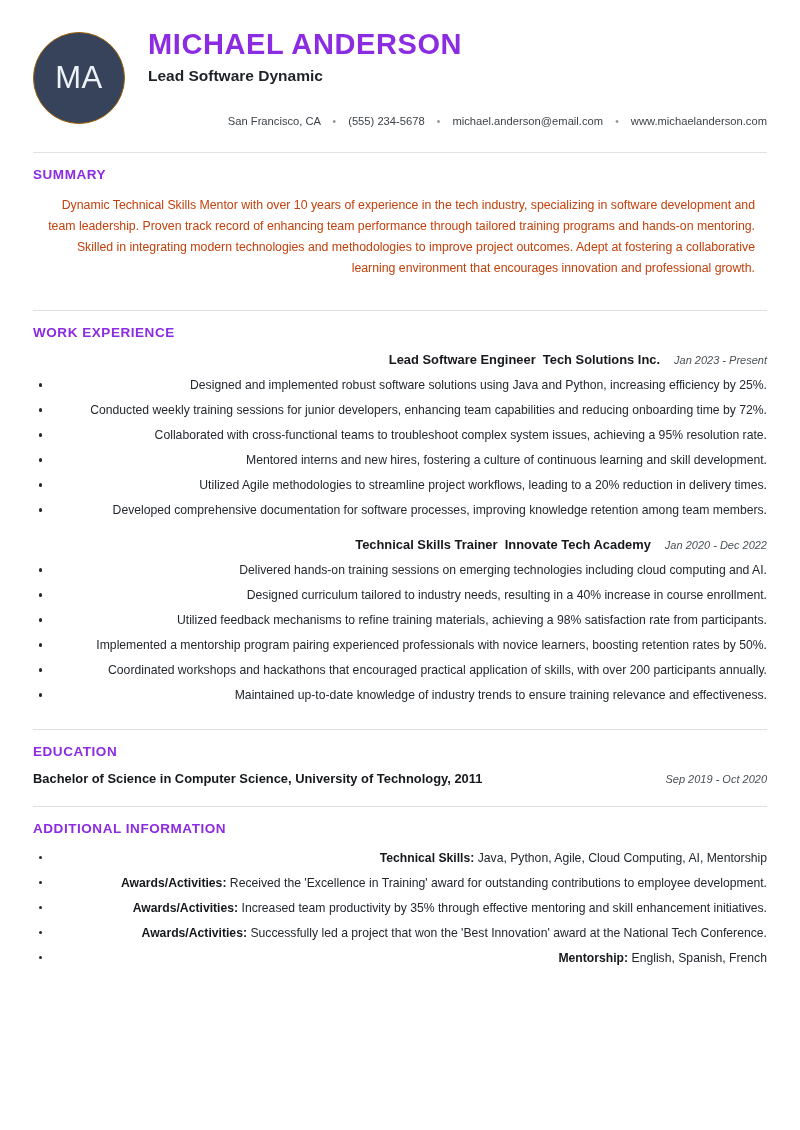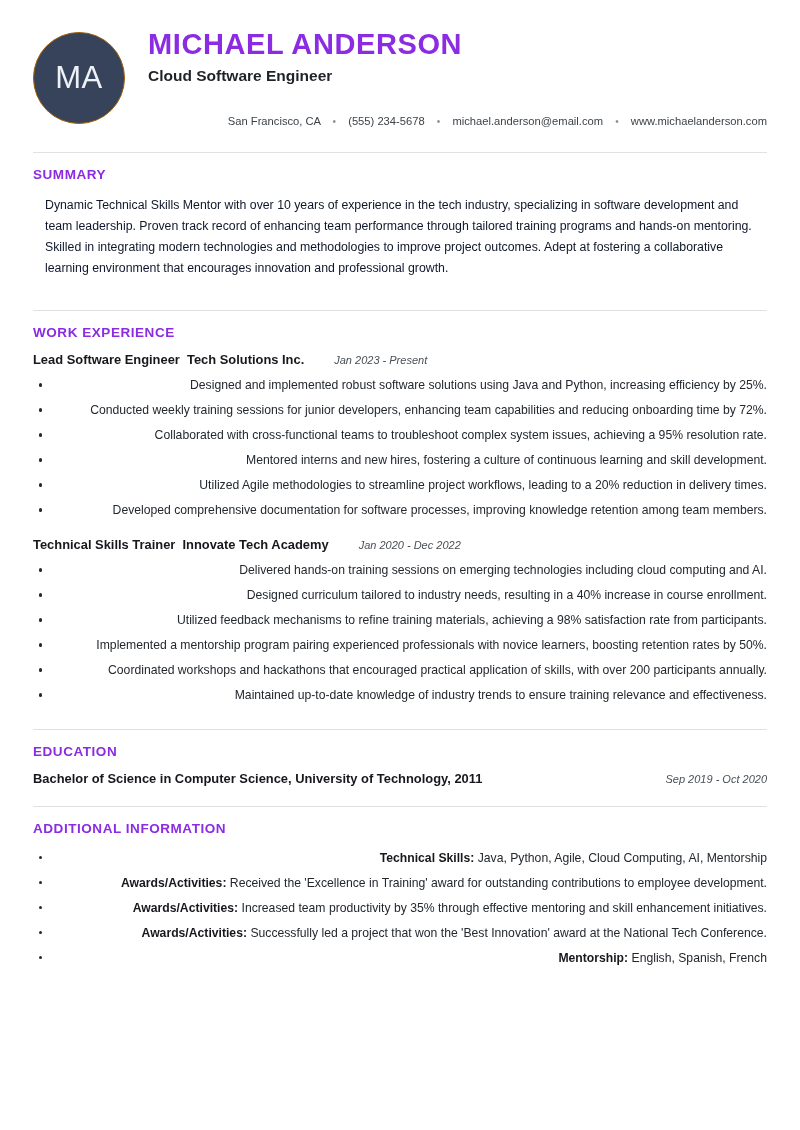--- a/index.html
+++ b/index.html
@@ -95,34 +95,33 @@
     font-weight: bold;
     letter-spacing: 0.55px;
     margin: 0 0 10px 0;
     line-height: 1.2;
   }
   .section-body { padding-bottom: 10px; }
 
   .summary-text {
     font-size: 12.3px;
     line-height: 1.72;
-    color: #0f172a;
+    color: #c2410c;
     margin: 12px;
-    text-align: left;
+    text-align: right;
   }
 
   
   .job { margin-bottom: 2px; }
   .job + .job { margin-top: 16px; }
   .job-head {
     display: flex;
     align-items: baseline;
-    justify-content: flex-start;
+    justify-content: flex-end;
     margin-bottom: 6px;
-    gap: 16px;
   }
   .job-role {
     font-size: 12.9px;
     font-weight: bold;
     color: #16181c;
     line-height: 1.35;
     white-space: pre;
   }
   .job-date {
     font-size: 11px;
@@ -188,21 +187,21 @@
 <body>
 
 <div class="page">
 
   <div class="header">
     <div class="avatar">
       <span>MA</span>
     </div>
     <div class="header-text">
       <h1 class="name">MICHAEL ANDERSON</h1>
-      <div class="job-title">Cloud Software Engineer</div>
+      <div class="job-title">Lead Software Dynamic</div>
       <div class="contact-line">
         <span class="contact-item">San Francisco, CA</span>
         <span class="contact-sep">•</span>
         <span class="contact-item">(555) 234-5678</span>
         <span class="contact-sep">•</span>
         <span class="contact-item">michael.anderson@email.com</span>
         <span class="contact-sep">•</span>
         <span class="contact-item">www.michaelanderson.com</span>
       </div>
     </div>

